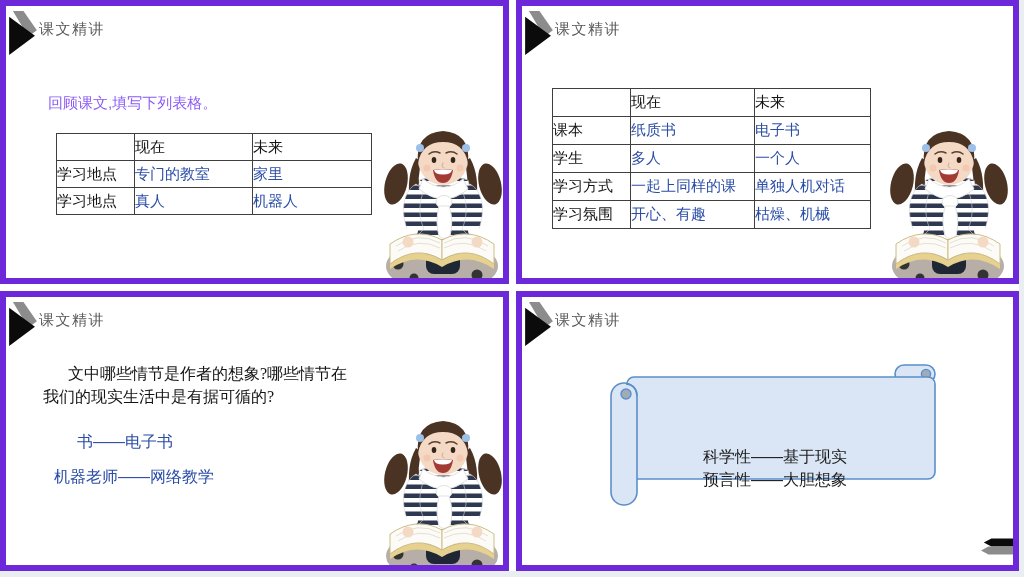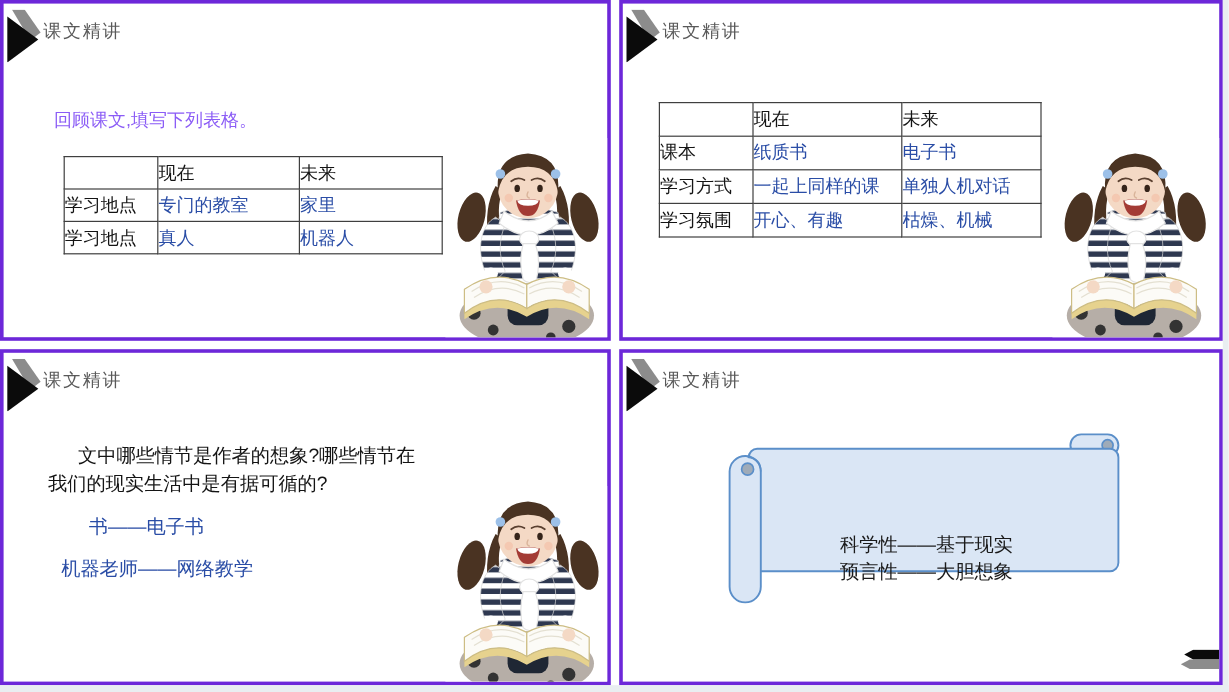--- a/index.html
+++ b/index.html
@@ -3,21 +3,21 @@
 <meta charset="utf-8">
 <style>
   html,body{margin:0;padding:0;}
   body{
     width:1024px;height:577px;position:relative;overflow:hidden;
     background:#ffffff;
     font-family:"Liberation Sans","DejaVu Sans",sans-serif;
     -webkit-font-smoothing:antialiased;
   }
   .slide{
-    position:absolute;background:#ffffff;border:3px solid #6d28d9;
+    position:absolute;background:#ffffff;border:6px solid #6d28d9;
     box-sizing:border-box;overflow:hidden;
   }
   #slide-1{left:0;top:0;width:509px;height:284px;}
   #slide-2{left:516px;top:0;width:503px;height:284px;}
   #slide-3{left:0;top:291px;width:509px;height:280px;}
   #slide-4{left:516px;top:291px;width:503px;height:280px;}
 
   .edge-strip{position:absolute;background:#e9eef1;}
   #edge-right{left:1019px;top:0;width:5px;height:577px;}
   #edge-bottom{left:0;top:571px;width:1024px;height:6px;}
@@ -37,22 +37,22 @@
     border:1px solid #3f3f3f;text-align:left;vertical-align:middle;
     font-weight:normal;padding:0;overflow:hidden;white-space:nowrap;
   }
   #table-1{left:50px;top:127px;}
   #table-1 td,#table-1 th{height:26px;}
   #table-2{left:30px;top:82px;}
   #table-2 td,#table-2 th{height:27px;}
   .cell-blue{color:#2a4da6;}
 
   
-  .s3-question{position:absolute;left:37px;top:75px;width:350px;font-size:16px;
-    line-height:23px;color:#141414;text-indent:25px;}
+  .s3-question{position:absolute;left:37px;top:65px;width:350px;font-size:16px;
+    line-height:23px;color:#141414;text-indent:25px;font-family:Liberation Serif, serif;}
   .s3-answer{position:absolute;font-size:16px;color:#2a4da6;white-space:nowrap;}
   #s3-a0{left:71px;top:135px;}
   #s3-a1{left:48px;top:170px;}
   #s3-a2{left:58px;top:208px;}
 
   
   .scroll-shape{position:absolute;left:85px;top:66px;width:336px;height:144px;}
   .scroll-text{position:absolute;left:100px;width:306px;text-align:center;
     font-size:16px;color:#1a1a1a;white-space:nowrap;}
   #s4-line0{top:110px;margin-top:40px;}
@@ -199,20 +199,25 @@
       <th></th>
       <th>现在</th>
       <th>未来</th>
     </tr>
     <tr>
       <td>课本</td>
       <td class="cell-blue">纸质书</td>
       <td class="cell-blue">电子书</td>
     </tr>
     <tr>
+      <td>学生</td>
+      <td class="cell-blue">多人</td>
+      <td class="cell-blue">一个人</td>
+    </tr>
+    <tr>
       <td>学习方式</td>
       <td class="cell-blue">一起上同样的课</td>
       <td class="cell-blue">单独人机对话</td>
     </tr>
     <tr>
       <td>学习氛围</td>
       <td class="cell-blue">开心、有趣</td>
       <td class="cell-blue">枯燥、机械</td>
     </tr>
   </tbody>

